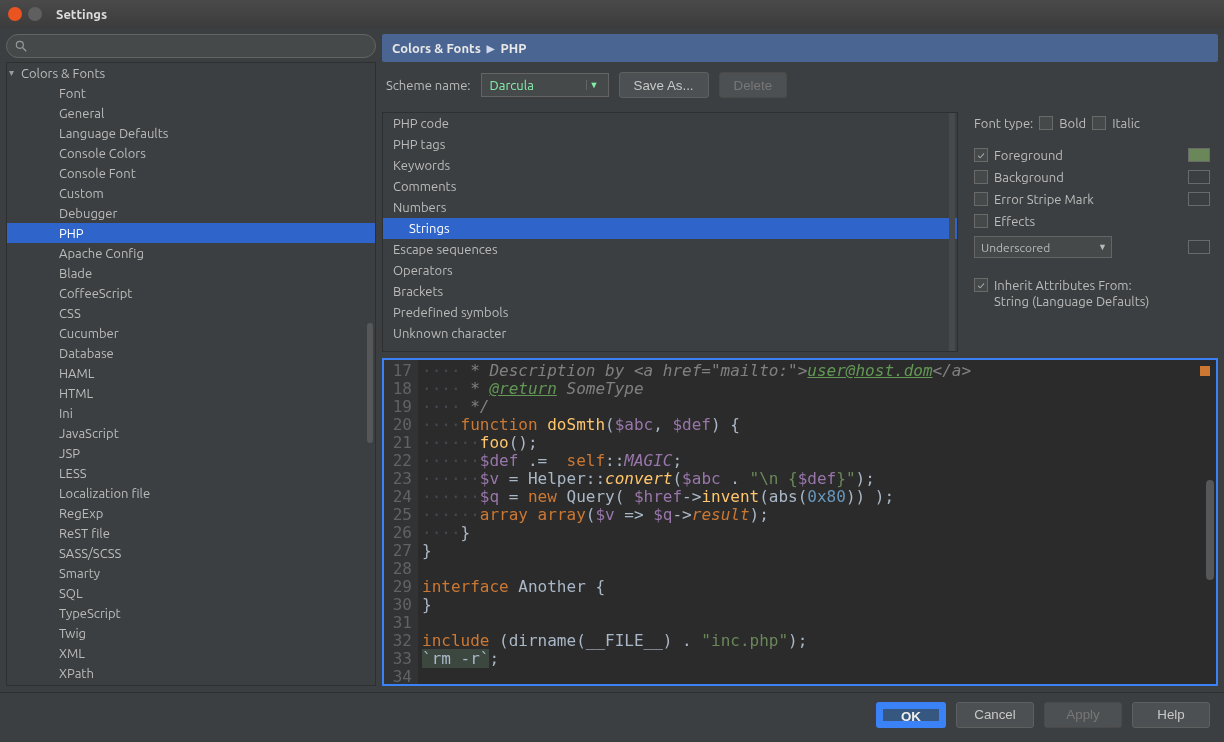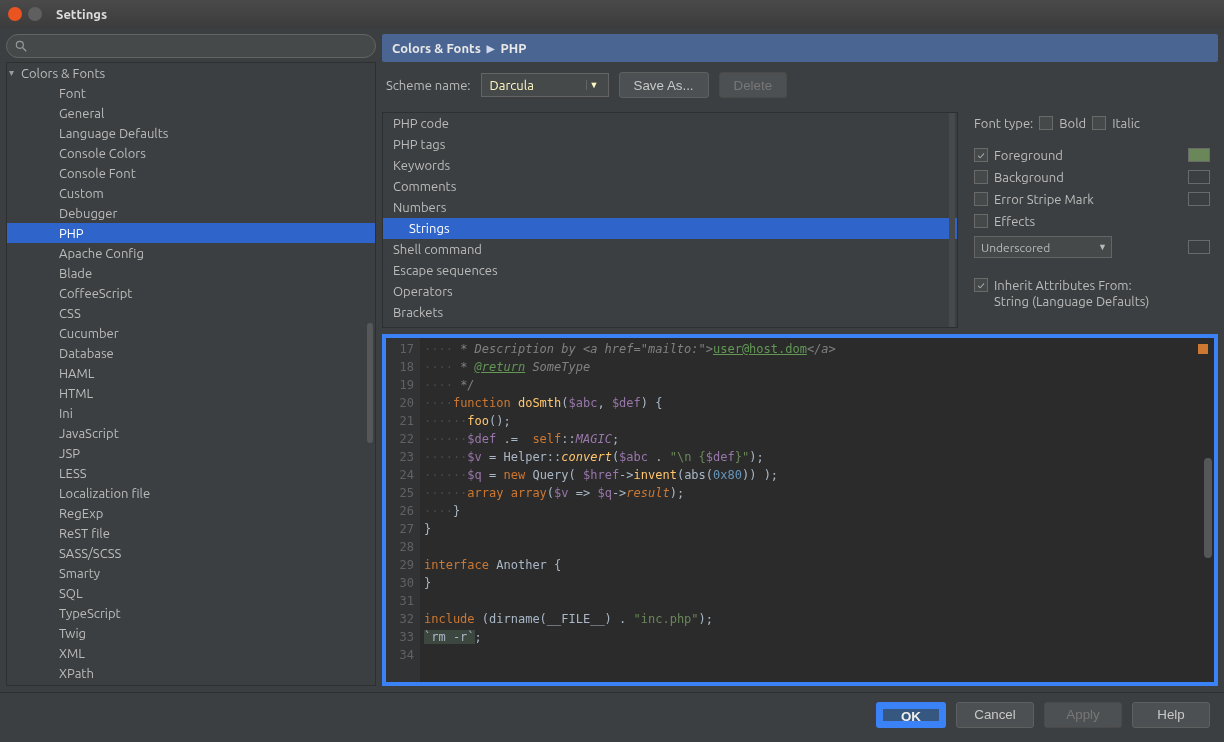--- a/index.html
+++ b/index.html
@@ -130,21 +130,21 @@
 .scheme-row {
   display: flex;
   align-items: center;
   gap: 10px;
   padding: 4px 4px 8px 4px;
 }
 .scheme-row label { color: #bbbbbb; }
 .scheme-select {
   background: #45494a;
   border: 1px solid #646464;
-  color: #fef9c3;
+  color: #86efac;
   height: 24px;
   width: 128px;
   display: flex;
   align-items: center;
   justify-content: space-between;
   padding: 0 6px 0 8px;
 }
 .scheme-select .caret {
   width: 16px;
   text-align: center;
@@ -162,21 +162,21 @@
 }
 .btn:disabled, .btn.disabled {
   color: #777;
   border-color: #4a4a4a;
   cursor: default;
 }
 
 .detail-row {
   display: flex;
   gap: 8px;
-  height: 216px;
+  height: 240px;
 }
 .attr-list {
   flex: 1;
   background: #3c3f41;
   border: 1px solid #2d2f30;
   overflow-y: auto;
   position: relative;
 }
 .attr-item {
   padding: 1px 10px;
@@ -236,23 +236,23 @@
   padding: 0 4px 0 6px;
   font-size: 12px;
 }
 .inherit-block { margin-top: 14px; }
 .inherit-block .sub { margin-left: 20px; margin-top: 2px; }
 
 
 .preview {
   flex: 1;
   background: #2b2b2b;
-  border: 4px solid #3b82f6;
+  border: 2px solid #3b82f6;
   font-family: "DejaVu Sans Mono", Menlo, monospace;
-  font-size: 12px;
+  font-size: 16px;
   overflow: hidden;
   display: flex;
   position: relative;
   justify-content: space-between;
 }
 .gutter {
   width: 34px;
   background: #313335;
   color: #606366;
   text-align: right;
@@ -261,21 +261,21 @@
 .gutter div { line-height: 18px; }
 .code {
   flex: 1;
   padding: 2px 0 2px 4px;
   color: #a9b7c6;
   position: relative;
 }
 .code-line { line-height: 18px; white-space: pre; }
 .ws { color: #444a4f; }
 .c-comment { color: #808080; font-style: italic; }
-.c-doclink { color: #629755; text-decoration: underline; }
+.c-doclink { color: #629755; font-style: italic; text-decoration: underline; }
 .c-doctag { color: #629755; font-style: italic; text-decoration: underline; }
 .c-keyword { color: #cc7832; }
 .c-func { color: #ffc66d; }
 .c-var { color: #9876aa; }
 .c-self { color: #cc7832; }
 .c-const { color: #9876aa; font-style: italic; }
 .c-call { color: #ffc66d; font-style: italic; }
 .c-string { color: #6a8759; }
 .c-num { color: #6897bb; }
 .c-field { color: #cc7832; font-style: italic; }
@@ -394,21 +394,20 @@
 
     <div class="detail-row">
       <div class="attr-list" id="attr-list">
         <div style="position:absolute;right:2px;top:0;width:6px;height:100%;background:#47494b"></div>
       <div class="attr-item">PHP code</div>
           <div class="attr-item">PHP tags</div>
           <div class="attr-item">Keywords</div>
           <div class="attr-item">Comments</div>
           <div class="attr-item">Numbers</div>
           <div class="attr-item selected">Strings</div>
-          <div class="attr-item">Shell command</div>
           <div class="attr-item">Escape sequences</div>
           <div class="attr-item">Operators</div>
           <div class="attr-item">Brackets</div>
           <div class="attr-item">Predefined symbols</div>
           <div class="attr-item">Unknown character</div>
         </div>
       <div class="font-opts">
         <div class="font-opts-row">
           <span>Font type:</span>
           <span class="chk"></span>

